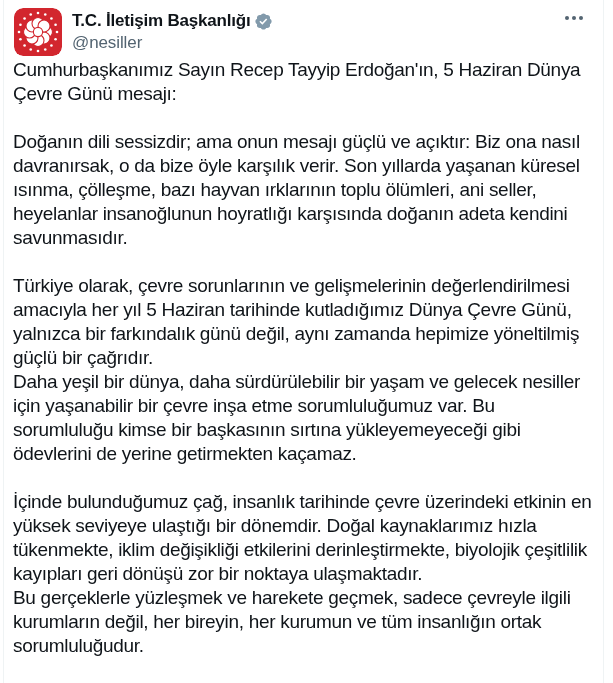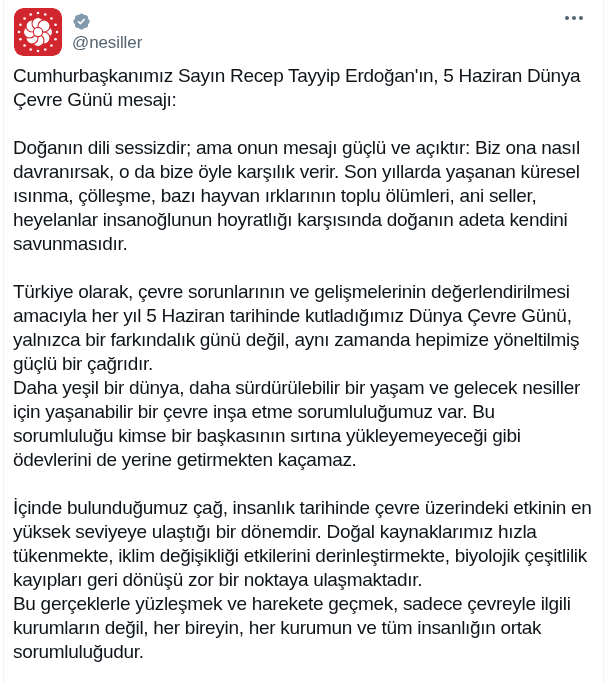--- a/index.html
+++ b/index.html
@@ -62,21 +62,21 @@
     cursor: pointer;
     border-radius: 50%;
   }
   .more-button .dot {
     width: 4px; height: 4px;
     border-radius: 50%;
     background: #536471;
   }
   .tweet-text {
     position: absolute;
-    left: 9px; top: 64px;
+    left: 9px; top: 58px;
     width: 585px;
     font-size: 19px;
     line-height: 24px;
     letter-spacing: -0.3px;
     color: #0f1419;
     white-space: pre-wrap;
     word-wrap: break-word;
   }
 </style>
 </head>
@@ -117,20 +117,21 @@
             <circle cx="17.99" cy="17.99" r="6"></circle>
           <circle cx="24" cy="15.5" r="6"></circle>
             <circle cx="30.01" cy="17.99" r="6"></circle>
           <circle cx="24" cy="24" r="4.6"></circle>
         </g>
       </svg>
     </span>
   </div>
 
   <div class="name-row">
+    <span class="display-name">T.C. İletişim Başkanlığı</span>
     <span>
       <svg class="badge" viewBox="0 0 24 24">
         <path fill="#829aab" d="M22.25 12c0-1.43-.88-2.67-2.19-3.34.46-1.39.2-2.9-.81-3.91s-2.52-1.27-3.91-.81c-.66-1.31-1.91-2.19-3.34-2.19s-2.67.88-3.33 2.19c-1.4-.46-2.91-.2-3.92.81s-1.26 2.52-.8 3.91c-1.31.67-2.2 1.91-2.2 3.34s.89 2.67 2.2 3.34c-.46 1.39-.21 2.9.8 3.91s2.52 1.26 3.91.81c.67 1.31 1.91 2.19 3.34 2.19s2.68-.88 3.34-2.19c1.39.45 2.9.2 3.91-.81s1.27-2.52.81-3.91c1.31-.67 2.19-1.91 2.19-3.34zm-11.71 4.2L6.8 12.46l1.41-1.42 2.26 2.26 4.8-5.23 1.47 1.36-6.2 6.77z"></path>
       </svg>
     </span>
   </div>
 
   <div class="handle">@nesiller</div>
 
   <div class="more-button">

